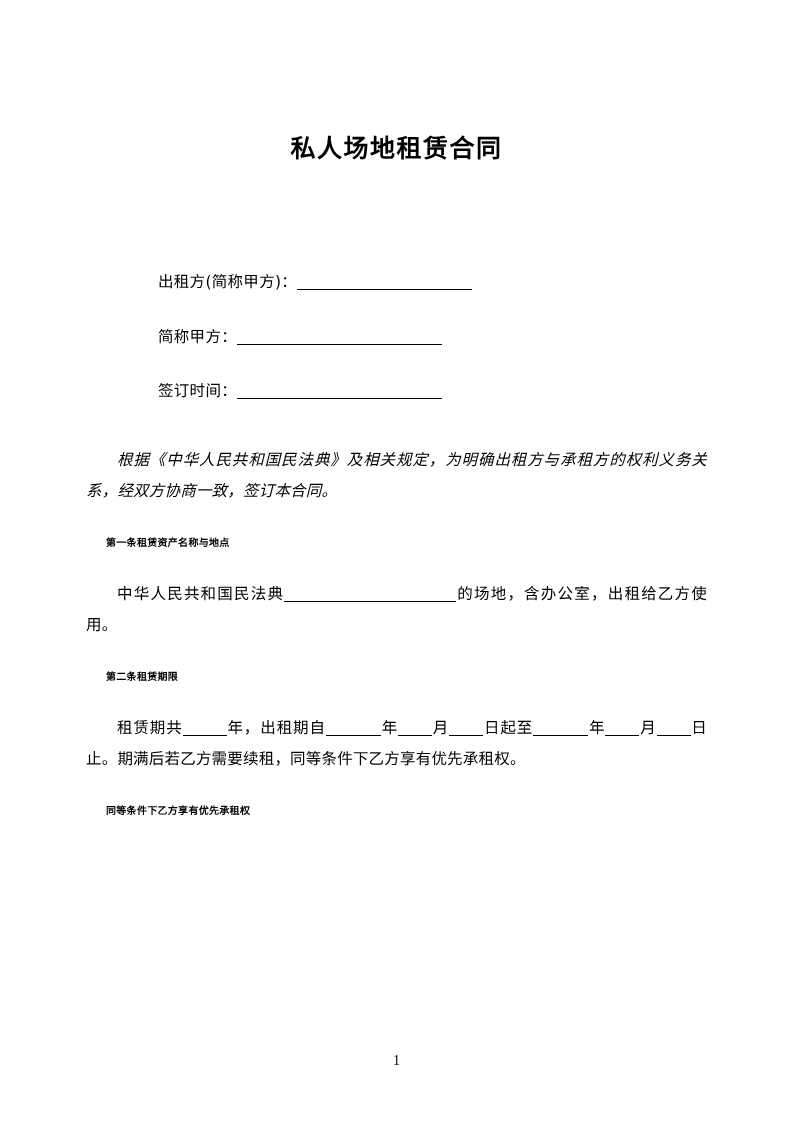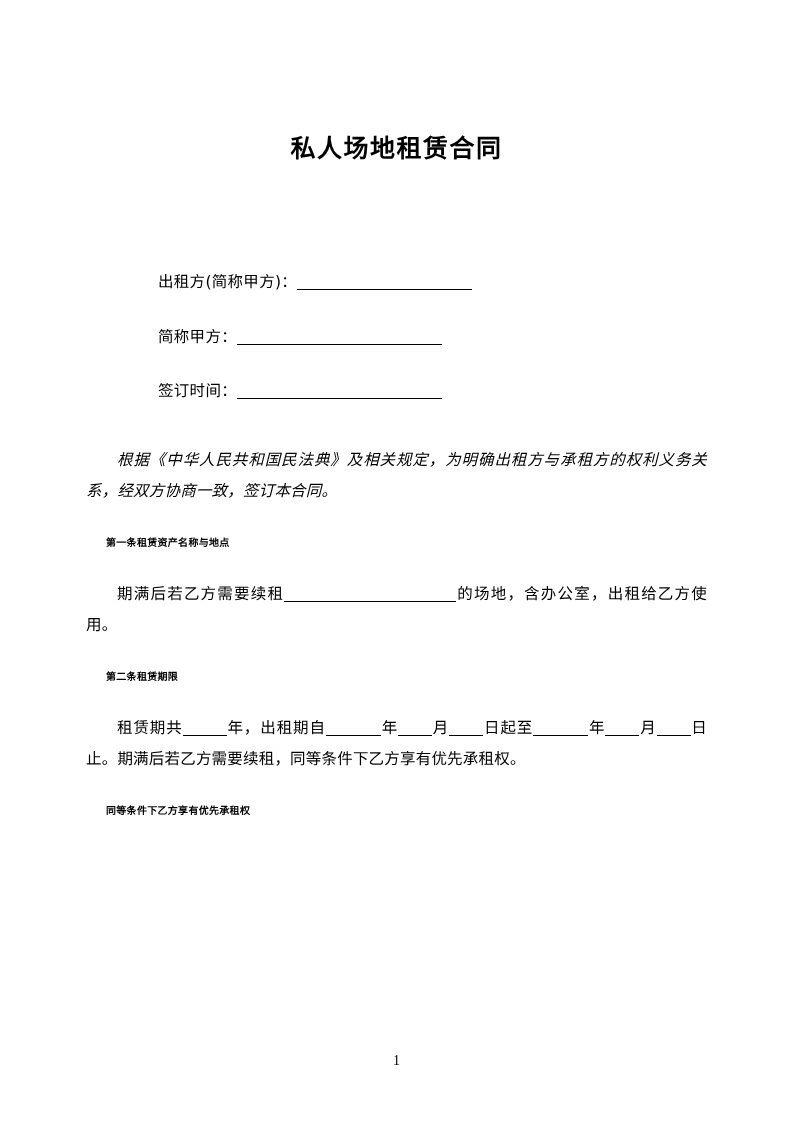--- a/index.html
+++ b/index.html
@@ -139,21 +139,21 @@
       <div class="field-row">
         <span class="field-label">签订时间：</span><span class="blank blank-w205"></span>
       </div>
 
     </div>
 
     <p class="para indent first-para">根据《中华人民共和国民法典》及相关规定，为明确出租方与承租方的权利义务关系，经双方协商一致，签订本合同。</p>
 
     <h2 class="section-heading">第一条租赁资产名称与地点</h2>
 
-    <p class="para indent"><span>期满后若乙方需要续租</span><span class="u u-xxl"></span><span>的场地，含办公室，出租给乙方使用。</span></p>
+    <p class="para indent"><span>中华人民共和国民法典</span><span class="u u-xxl"></span><span>的场地，含办公室，出租给乙方使用。</span></p>
 
     <h2 class="section-heading">第二条租赁期限</h2>
 
     <p class="para indent"><span>租赁期共</span><span class="u u-s"></span><span>年，出租期自</span><span class="u u-m"></span><span>年</span><span class="u u-xs"></span><span>月</span><span class="u u-xs"></span><span>日起至</span><span class="u u-m"></span><span>年</span><span class="u u-xs"></span><span>月</span><span class="u u-xs"></span><span>日止。期满后若乙方需要续租，同等条件下乙方享有优先承租权。</span></p>
 
     <h2 class="section-heading">同等条件下乙方享有优先承租权</h2>
 
 
   </div>
 

